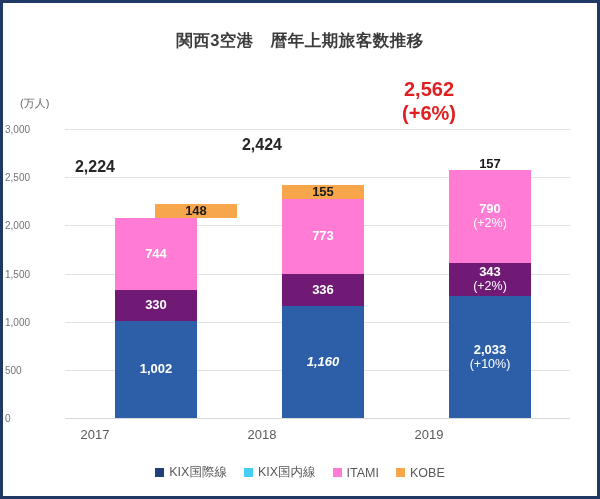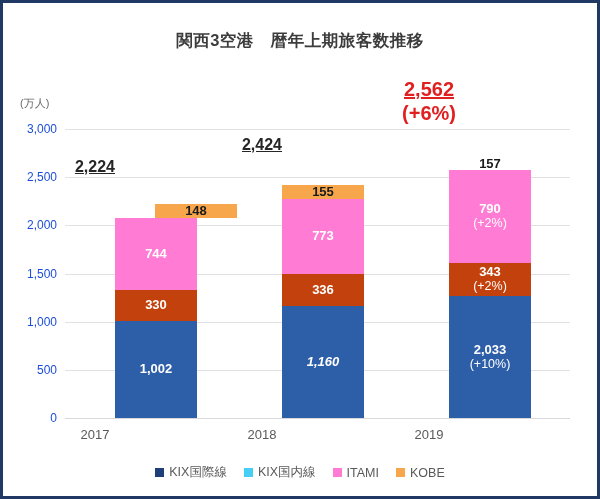--- a/index.html
+++ b/index.html
@@ -63,23 +63,23 @@
     position: absolute;
     left: 0;
     width: 505px;
     height: 1px;
     background: #e2e2e6;
   }
   .ytick {
     position: absolute;
     left: -60px;
     width: 52px;
-    text-align: right;
-    font-size: 12px;
-    color: #1d4ed8;
+    text-align: left;
+    font-size: 10px;
+    color: #737373;
     transform: translateY(-50%);
   }
 
   
   .bar-group {
     position: absolute;
     bottom: 0;
     width: 82px;
   }
   .seg {
@@ -96,21 +96,21 @@
   .seg-val {
     font-weight: 700;
     font-size: 13px;
     white-space: nowrap;
   }
   .seg-pct {
     font-size: 12.5px;
     white-space: nowrap;
   }
   .seg.kix-intl { background: #2d5ea8; }
-  .seg.kix-dom  { background: #c2410c; }
+  .seg.kix-dom  { background: #701a75; }
   .seg.itami    { background: #ff7bd4; }
   .seg.kobe     { background: #f8a64c; }
 
   .seg.kix-intl .seg-val, .seg.kix-intl .seg-pct,
   .seg.kix-dom  .seg-val, .seg.kix-dom  .seg-pct,
   .seg.itami    .seg-val, .seg.itami    .seg-pct { color: #ffffff; }
   .seg.kobe .seg-val, .seg.kobe .seg-pct { color: #1a1a1a; }
 
   
   .seg-outside-label {
@@ -130,21 +130,20 @@
     text-align: center;
     width: 140px;
     line-height: 1.2;
   }
   .total-label .total-val {
     font-size: 16px;
     font-weight: 700;
     color: #262626;
     display: block;
     white-space: nowrap;
-    text-decoration: underline;
   }
   .total-label.highlight .total-val,
   .total-label.highlight .total-pct {
     color: #e02020;
     font-size: 20px;
     font-weight: 700;
   }
   .total-label .total-pct {
     display: block;
     white-space: nowrap;

